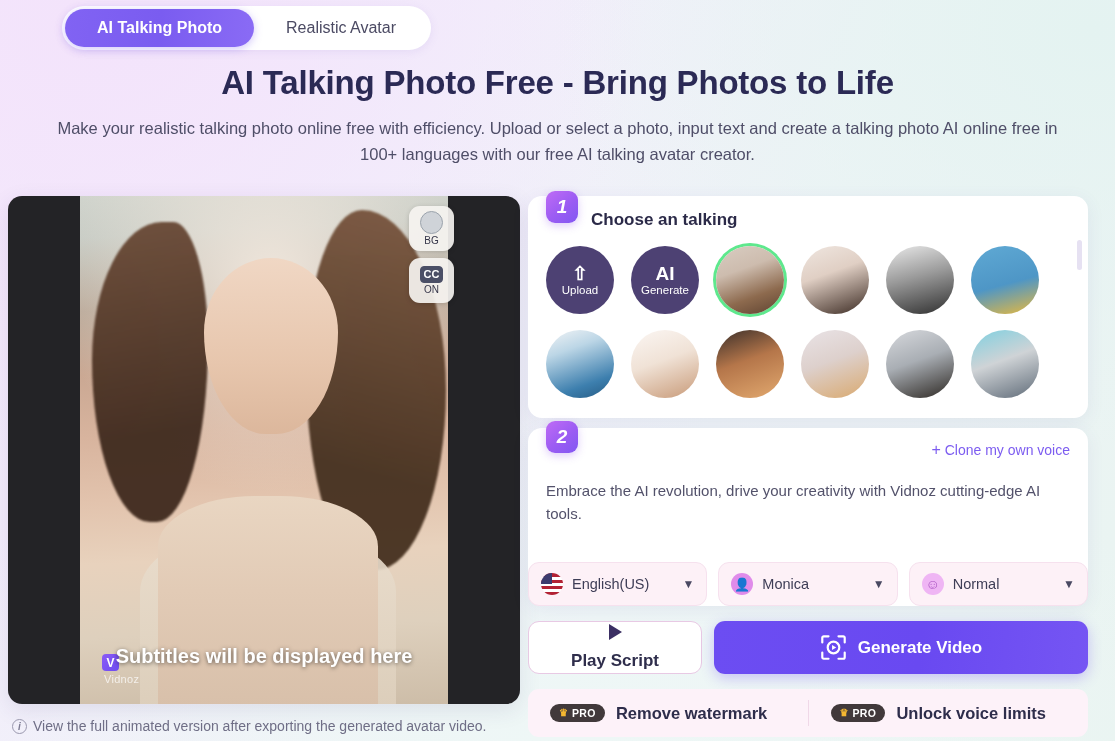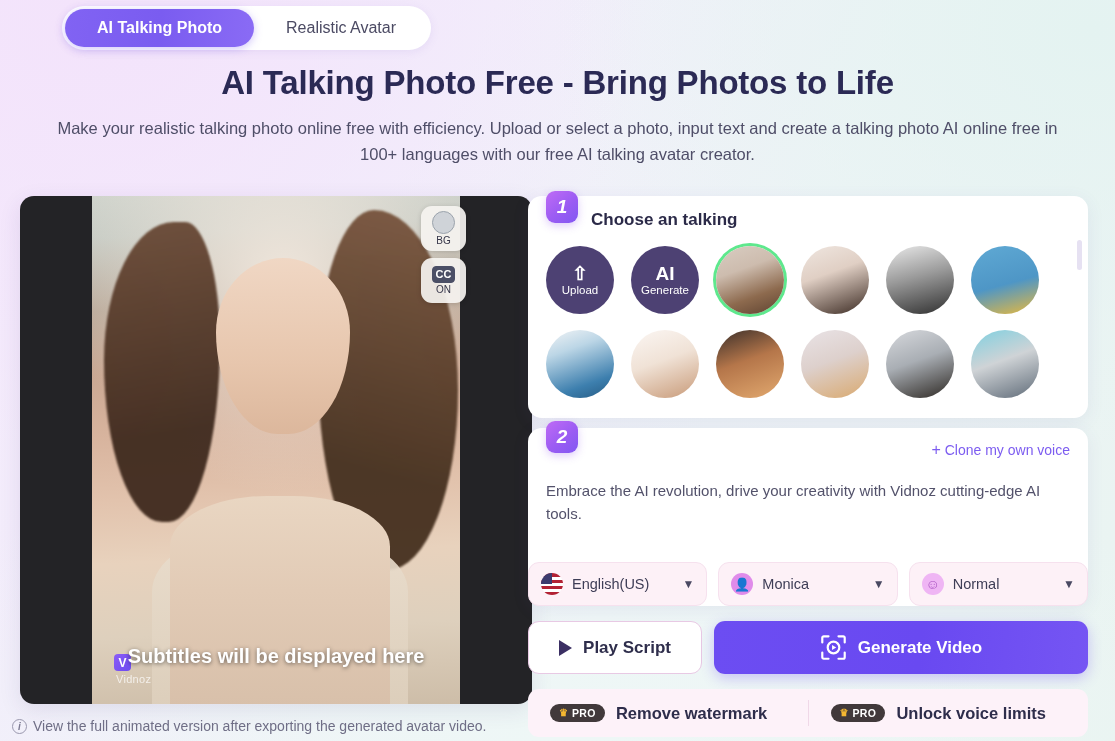--- a/index.html
+++ b/index.html
@@ -46,21 +46,21 @@
     letter-spacing: -.2px; color: #2b2a55;
   }
   .hero-sub {
     position: absolute; top: 116px; left: 50%; transform: translateX(-50%);
     width: 1040px; text-align: center;
     font-size: 16.5px; line-height: 1.55; color: #4f4e68; font-weight: 400;
   }
 
   
   .preview {
-    position: absolute; left: 20px; top: 196px;
+    position: absolute; left: 8px; top: 196px;
     width: 512px; height: 508px;
     border-radius: 14px; overflow: hidden;
     background: #232326;
     box-shadow: 0 6px 22px rgba(60,40,110,.10);
   }
   .preview-photo {
     position: absolute; left: 72px; top: 0; width: 368px; height: 100%;
     background:
       radial-gradient(circle at 52% 16%, #efe6dc 0%, rgba(239,230,220,0) 46%),
       linear-gradient(177deg,#cfd3cc 0%,#c6cbc4 8%,#b9a898 22%,#caa893 34%,
@@ -237,21 +237,21 @@
 
   
   .actions {
     position: absolute; left: 528px; top: 621px; width: 560px;
     display: flex; gap: 12px;
   }
   .btn-play {
     width: 174px; height: 53px; border-radius: 11px;
     background: #fff; border: 1px solid #e8c9e4;
     display: flex; align-items: center; justify-content: center; gap: 11px;
-    font-size: 17px; font-weight: 600; color: #2f2e4c; cursor: pointer;
+    font-size: 17px; font-weight: 600; color: #2f2e4c; cursor: pointer; flex-direction: column;
   }
   .btn-play .tri {
     width: 0; height: 0; border-left: 13px solid #3b2f63;
     border-top: 8px solid transparent; border-bottom: 8px solid transparent;
   }
   .btn-generate {
     flex: 1; height: 53px; border-radius: 11px;
     background: linear-gradient(95deg,#6c4df2 0%,#6949f1 55%,#7555f3 100%);
     display: flex; align-items: center; justify-content: center; gap: 11px;
     font-size: 17px; font-weight: 600; color: #fff; cursor: pointer;

